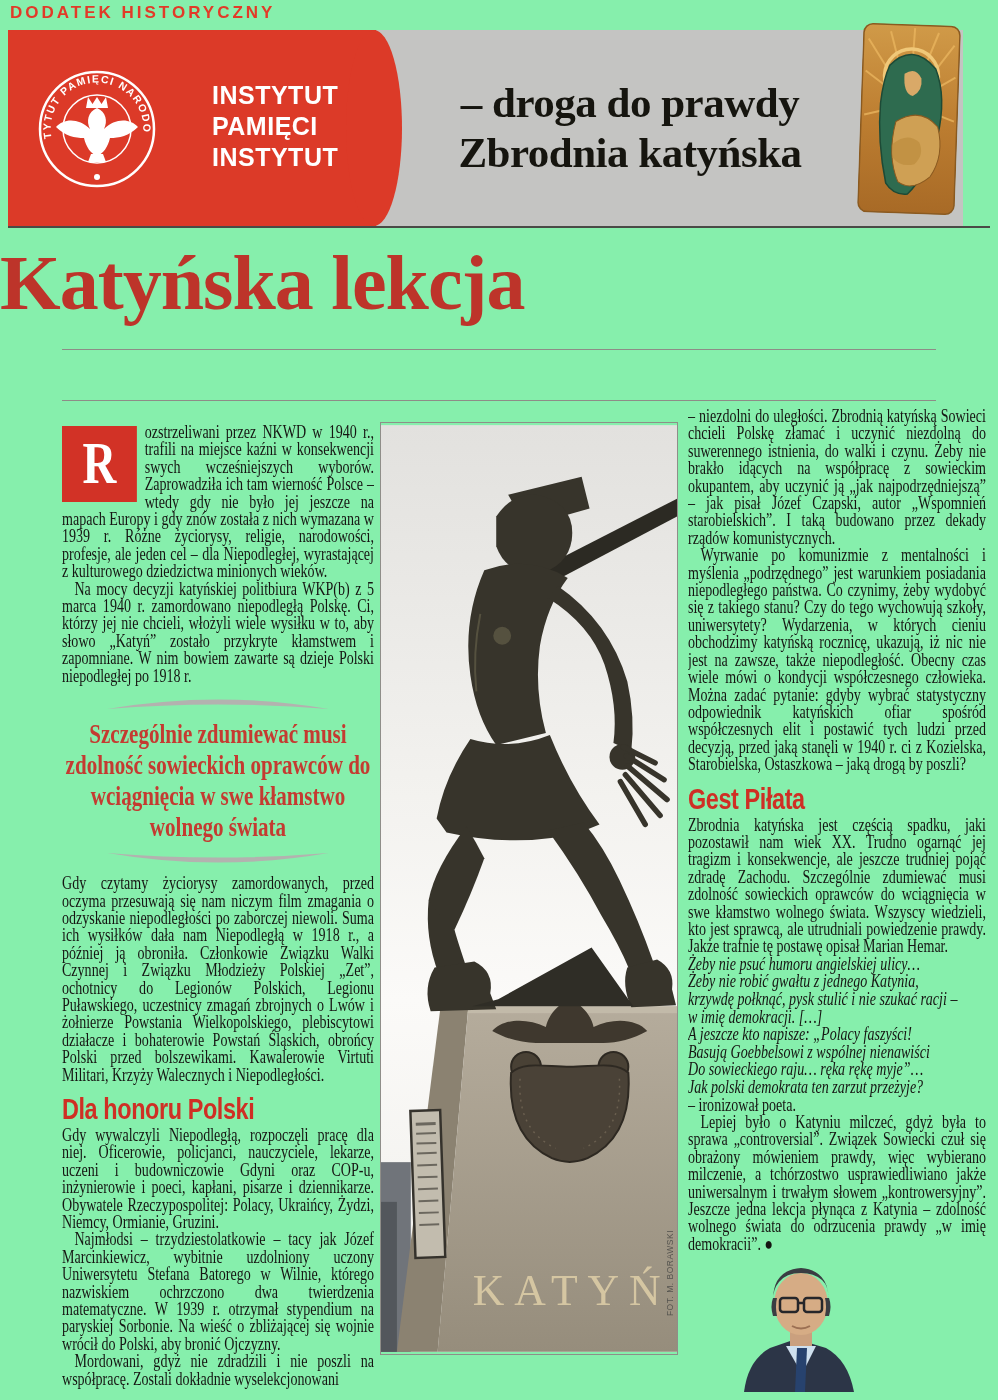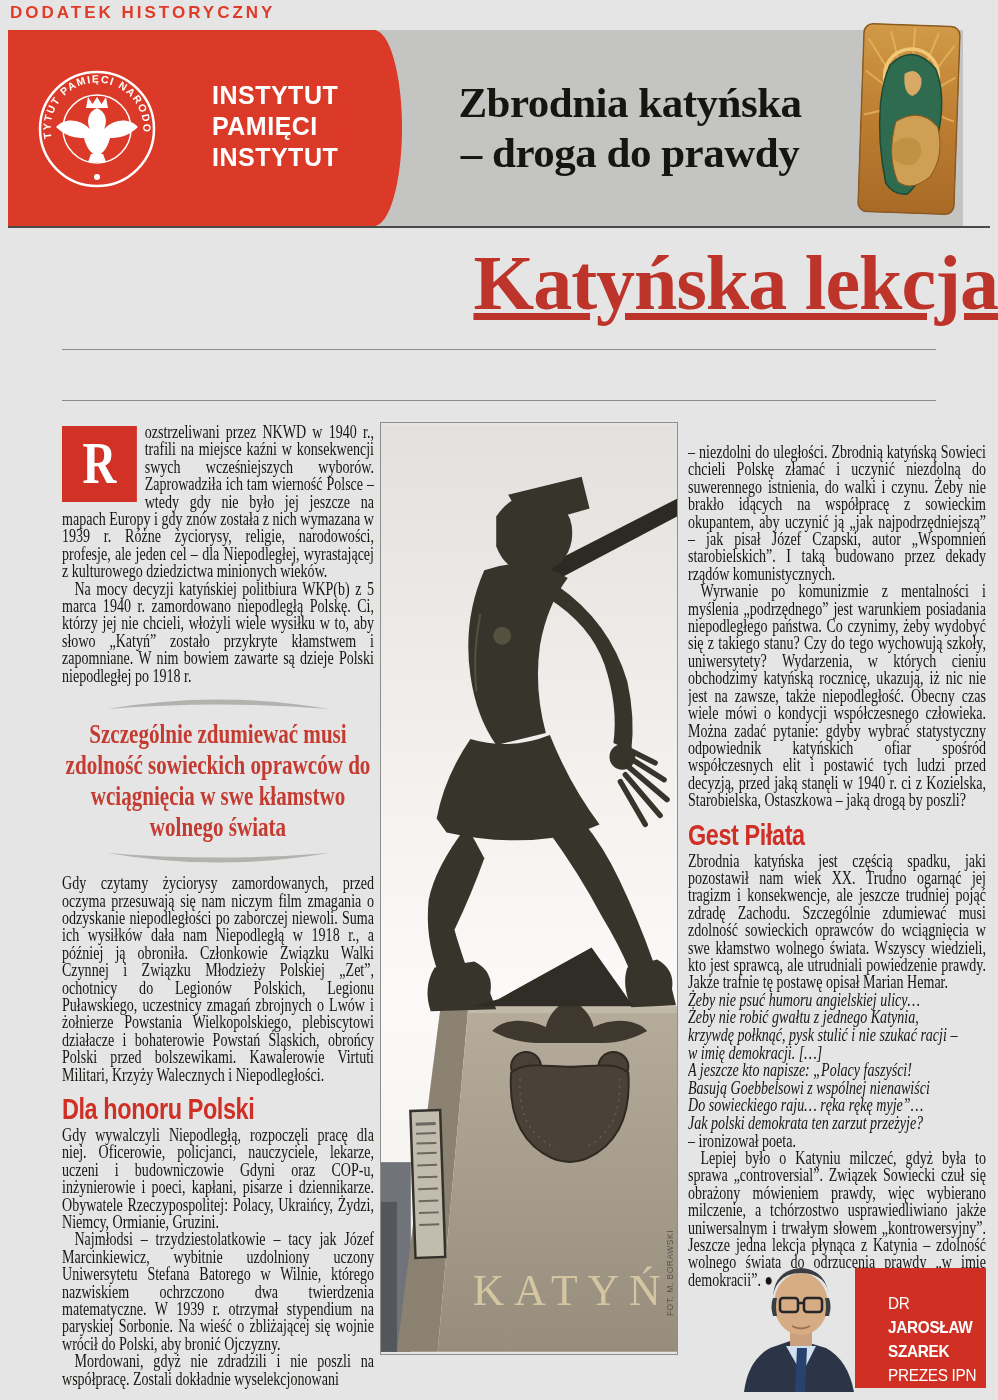--- a/index.html
+++ b/index.html
@@ -1,18 +1,18 @@
 <!DOCTYPE html>
 <html lang="pl"><head>
 <meta charset="utf-8">
 <style>
   html,body{margin:0;padding:0;}
   .page{
     position:relative; width:998px; height:1400px;
-    background:#e5e5e5; overflow:hidden;
+    background:#86efac; overflow:hidden;
     font-family:"Liberation Serif", serif; color:#151512;
   }
   
   .kicker{
     position:absolute; left:10px; top:3px;
     font-family:"Liberation Sans", sans-serif;
     font-weight:bold; font-size:17px; letter-spacing:3px; color:#e23a28;
   }
   
   .masthead{ position:absolute; left:8px; top:30px; width:982px; height:196px; }
@@ -42,33 +42,33 @@
   .icon-card{
     position:absolute; left:852px; top:-6px; width:98px; height:190px;
     transform:rotate(2deg);
   }
   .header-rule{
     position:absolute; left:8px; top:226px; width:982px; height:0;
     border-top:2px solid #4a4a46;
   }
   
   .main-title{
-    position:absolute; left:0; top:238px; width:998px; text-align:right;
-    font-weight:bold; font-size:78px; letter-spacing:-1px; color:#bd342a;text-decoration:underline;
+    position:absolute; left:0; top:238px; width:998px; text-align:left;
+    font-weight:bold; font-size:78px; letter-spacing:-1px; color:#bd342a;
   }
   .rule{ position:absolute; left:62px; width:874px; height:0; border-top:1px solid #8e8c87; }
   .rule-a{ top:349px; } .rule-b{ top:400px; }
   .subtitle{
     position:absolute; left:0; top:354px; width:998px; text-align:center;
     font-size:28px; color:#1d1c19;
   }
   
   .col{ position:absolute; overflow:hidden; }
   .col-left{ left:62px; top:424px; width:312px; height:974px; }
-  .col-right{ left:688px; top:444px; width:298px; height:842px; }
+  .col-right{ left:688px; top:408px; width:298px; height:842px; }
   .cond{ transform:scaleX(0.78); transform-origin:0 0; }
   .col-left .cond{ width:400px; }
   .col-right .cond{ width:382px; }
   .body-text p{
     margin:0; text-align:justify;
     font-size:18px; line-height:17.4px; color:#151512;
   }
   .body-text p.ind{ text-indent:16px; }
   .dropcap{
     float:left; width:96px; height:76px; margin:2px 10px 2px 0;
@@ -145,22 +145,22 @@
           <polygon points="-6,25 6,25 9,33 -9,33"></polygon>
         </g>
       </svg>
       <div class="org-name">
         <div>INSTYTUT</div>
         <div>PAMIĘCI</div>
         <div>INSTYTUT</div>
       </div>
     </div>
     <div class="banner-title">
+      <div>– droga do prawdy</div>
       <div>Zbrodnia katyńska</div>
-      <div>– droga do prawdy</div>
     </div>
     <svg class="icon-card" width="98" height="190" viewBox="0 0 98 190">
       <defs>
         <linearGradient id="wood" x1="0" y1="0" x2="0" y2="1">
           <stop offset="0" stop-color="#d09a48"></stop>
             <stop offset="0.5" stop-color="#bd7e31"></stop>
             <stop offset="1" stop-color="#a86a26"></stop>
         </linearGradient>
       </defs>
       <rect x="1" y="1" width="96" height="188" rx="9" fill="url(#wood)" stroke="#8a5a20" stroke-width="1.5"></rect>
@@ -296,27 +296,20 @@
         <p>Basują Goebbelsowi z wspólnej nienawiści</p>
         <p>Do sowieckiego raju… ręka rękę myje”…</p>
         <p>Jak polski demokrata ten zarzut przeżyje?</p>
       </div>
       <p style="text-align:left;">– ironizował poeta.</p>
       <p class="ind">Lepiej było o Katyniu milczeć, gdyż była to sprawa „controversial”. Związek Sowiecki czuł się obrażony mówieniem prawdy, więc wybierano milczenie, a tchórzostwo usprawiedliwiano jakże uniwersalnym i trwałym słowem „kontrowersyjny”. Jeszcze jedna lekcja płynąca z Katynia – zdolność wolnego świata do odrzucenia prawdy „w imię demokracji”. ●</p>
     </div>
   </div>
 
   <div class="author-box">
-    <div class="author-red">
-      <div class="author-text">
-        <div><span class="light">DR </span><span class="heavy">JAROSŁAW</span></div>
-        <div class="heavy">SZAREK</div>
-        <div class="light">PREZES IPN</div>
-      </div>
-    </div>
     <svg class="author-photo" width="130" height="138" viewBox="0 0 130 138">
       <path d="M8,138 Q12,106 34,94 L60,85 L90,94 Q112,106 118,138 Z" fill="#2c3547"></path>
       <polygon points="50,92 80,92 66,120" fill="#cfe0ee"></polygon>
       <polygon points="61,94 71,94 69,138 59,138" fill="#27426e"></polygon>
       <rect x="54" y="72" width="22" height="20" fill="#caa07e"></rect>
       <ellipse cx="65" cy="50" rx="27" ry="31" fill="#d6ac85"></ellipse>
       <path d="M37,46 Q37,16 65,14 Q93,16 93,48 Q93,32 86,26 Q78,19 65,19 Q50,19 43,28 Q37,35 37,46 Z" fill="#3a3d42"></path>
       <path d="M37,44 Q34,52 37,62 L41,62 Q39,52 41,44 Z" fill="#3a3d42"></path>
       <path d="M93,44 Q96,52 93,62 L89,62 Q91,52 89,44 Z" fill="#3a3d42"></path>
       <g fill="none" stroke="#26262a" stroke-width="2.5">

